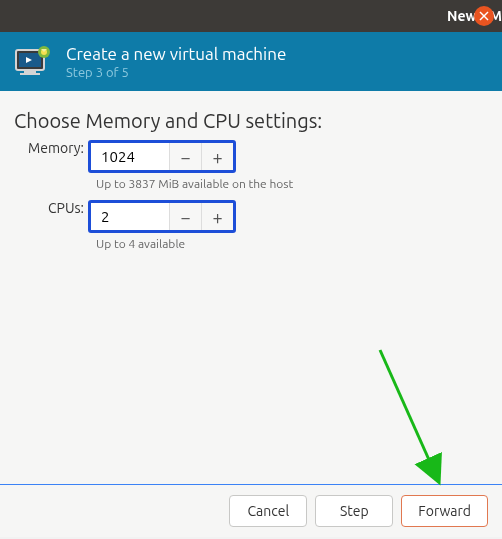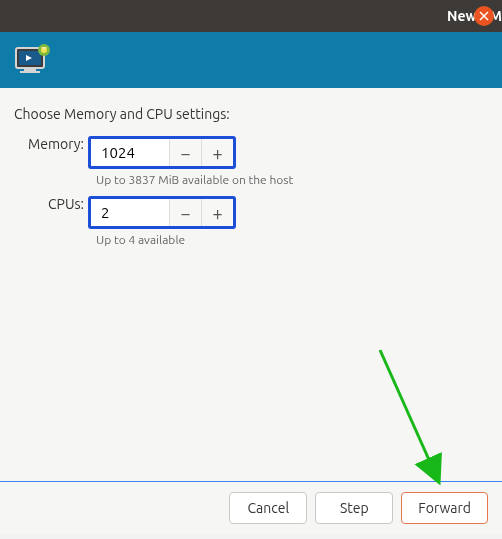--- a/index.html
+++ b/index.html
@@ -67,23 +67,23 @@
     .header-step {
       font-size: 13px;
       color: #8cc8de;
     }
     .content {
       padding: 18px 14px;
       background: #f6f6f5;
       height: 393px;
     }
     .prompt {
-      font-size: 14px;
+      font-size: 20px;
       color: #333;
-      margin-bottom: 14px;
+      margin-bottom: 8px;
     }
     .field-row {
       display: flex;
       align-items: flex-start;
       margin-bottom: 2px;
     }
     .field-label {
       width: 74px;
       text-align: right;
       font-size: 14px;
@@ -173,20 +173,24 @@
       <rect x="2" y="4" width="28" height="20" rx="2" fill="#3a3a3a" stroke="#d4d4d4" stroke-width="2"></rect>
       <rect x="5" y="7" width="22" height="14" fill="#1a5a8a"></rect>
       <polygon points="12,11 12,17 18,14" fill="#ffffff"></polygon>
       <rect x="10" y="24" width="12" height="3" fill="#d4d4d4"></rect>
       <rect x="6" y="27" width="20" height="2" fill="#d4d4d4"></rect>
       <circle cx="30" cy="6" r="6" fill="#7fb93e"></circle>
       <circle cx="30" cy="6" r="3" fill="#f5e050"></circle>
       <path d="M27 3 L30 6 L33 3" fill="#f0f0a0"></path>
     </svg>
   </div>
+  <div class="header-text">
+    <div class="header-title">Create a new virtual machine</div>
+    <div class="header-step">Step 3 of 5</div>
+  </div>
 </div>
 
 <div class="content">
   <div class="prompt">Choose Memory and CPU settings:</div>
 
   <div class="field-row">
     <div class="field-label">Memory:</div>
     <div class="stepper-wrap">
       <input class="stepper-input" type="text" value="1024" style="">
       <button class="stepper-btn">−</button>

